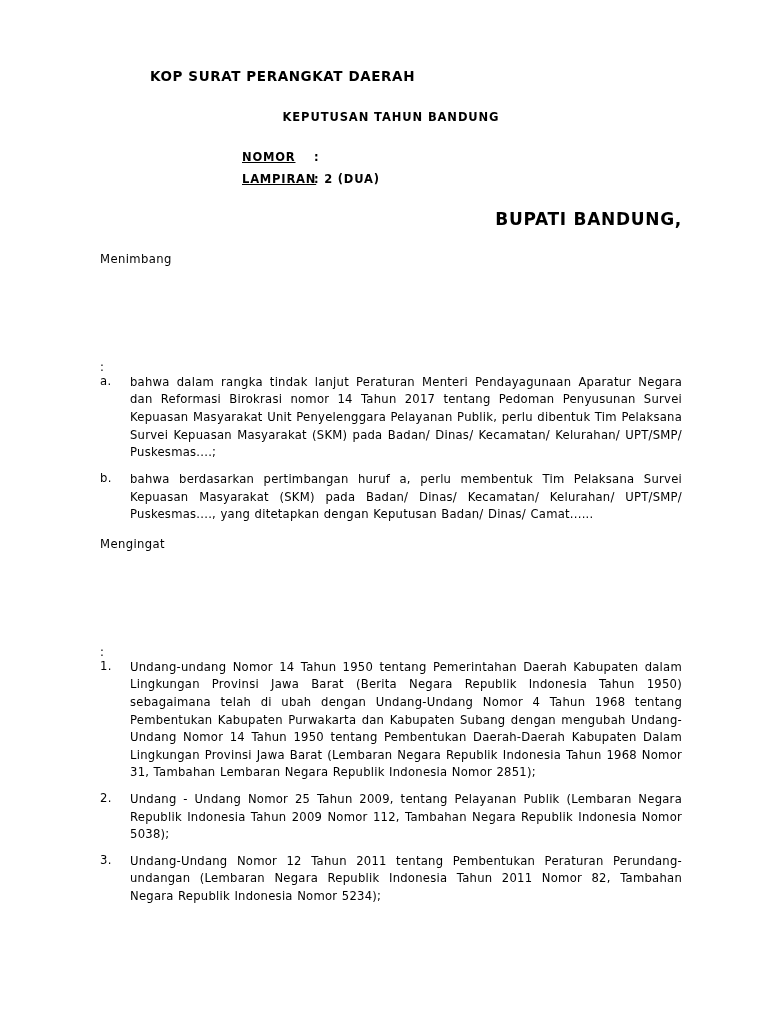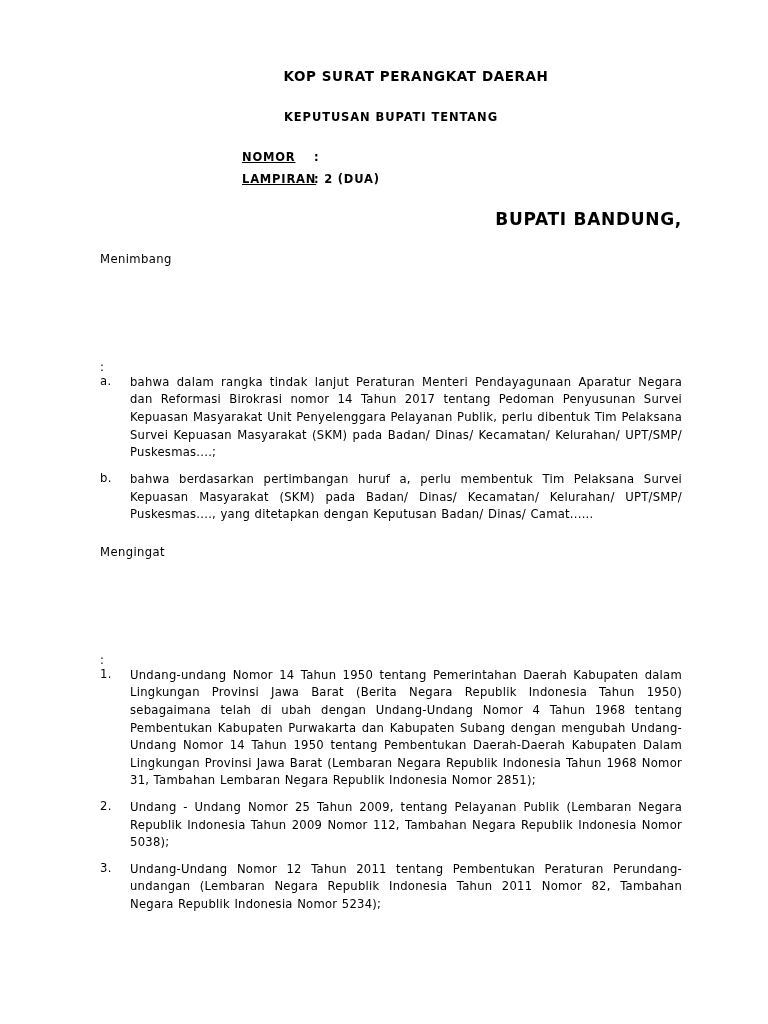--- a/index.html
+++ b/index.html
@@ -18,21 +18,20 @@
     position: relative;
     width: 768px;
     height: 1024px;
     box-sizing: border-box;
     padding: 56px 86px 40px 100px;
   }
   .kop {
     font-size: 13.5px;
     font-weight: bold;
     letter-spacing: 0.6px;
-    text-align: center;
     margin-left: 50px;
     margin-top: 12px;
   }
   .head-block {
     text-align: center;
     margin-top: 26px;
   }
   .head-line {
     font-size: 11.5px;
     font-weight: bold;
@@ -128,21 +127,21 @@
   .spacer-a { margin-top: 4px; }
 </style>
 </head>
 <body>
 
 <div class="page">
 
   <div class="kop">KOP SURAT PERANGKAT DAERAH</div>
 
   <div class="head-block">
-    <div class="head-line">KEPUTUSAN BUPATI TENTANG</div>
+    <div class="head-line">KEPUTUSAN TAHUN BANDUNG</div>
   </div>
 
   <div class="nomor-block">
     <div class="nomor-row">
       <span class="nomor-label">NOMOR</span>
       <span>:</span>
     </div>
     <div class="nomor-row">
       <span class="nomor-label">LAMPIRAN</span>
       <span>: 2 (DUA)</span>
@@ -163,21 +162,21 @@
           <div class="item-marker">a.</div>
           <div class="item-text">bahwa dalam rangka tindak lanjut Peraturan Menteri Pendayagunaan Aparatur Negara dan Reformasi Birokrasi nomor 14 Tahun 2017 tentang Pedoman Penyusunan Survei Kepuasan Masyarakat Unit Penyelenggara Pelayanan Publik, perlu dibentuk Tim Pelaksana Survei Kepuasan Masyarakat (SKM) pada Badan/ Dinas/ Kecamatan/ Kelurahan/ UPT/SMP/ Puskesmas....;</div>
         </div>
         <div class="item spacer-a">
           <div class="item-marker">b.</div>
           <div class="item-text">bahwa berdasarkan pertimbangan huruf a, perlu membentuk Tim Pelaksana Survei Kepuasan Masyarakat (SKM) pada Badan/ Dinas/ Kecamatan/ Kelurahan/ UPT/SMP/ Puskesmas...., yang ditetapkan dengan Keputusan Badan/ Dinas/ Camat......</div>
         </div>
       </div>
     </div>
 
-    <div class="clause" style="margin-top:20px;justify-content:center;">
+    <div class="clause" style="margin-top:12px;justify-content:center;">
       <div class="clause-title">Mengingat</div>
       <div class="clause-colon">:</div>
       <div class="items">
         <div class="item">
           <div class="item-marker">1.</div>
           <div class="item-text">Undang-undang Nomor 14 Tahun 1950 tentang Pemerintahan Daerah Kabupaten dalam Lingkungan Provinsi Jawa Barat (Berita Negara Republik Indonesia Tahun 1950) sebagaimana telah di ubah dengan Undang-Undang Nomor 4 Tahun 1968 tentang Pembentukan Kabupaten Purwakarta dan Kabupaten Subang dengan mengubah Undang-Undang Nomor 14 Tahun 1950 tentang Pembentukan Daerah-Daerah Kabupaten Dalam Lingkungan Provinsi Jawa Barat (Lembaran Negara Republik Indonesia Tahun 1968 Nomor 31, Tambahan Lembaran Negara Republik Indonesia Nomor 2851);</div>
         </div>
         <div class="item spacer-a">
           <div class="item-marker">2.</div>
           <div class="item-text">Undang - Undang Nomor 25 Tahun 2009, tentang Pelayanan Publik (Lembaran Negara Republik Indonesia Tahun 2009 Nomor 112, Tambahan Negara Republik Indonesia Nomor 5038);</div>

